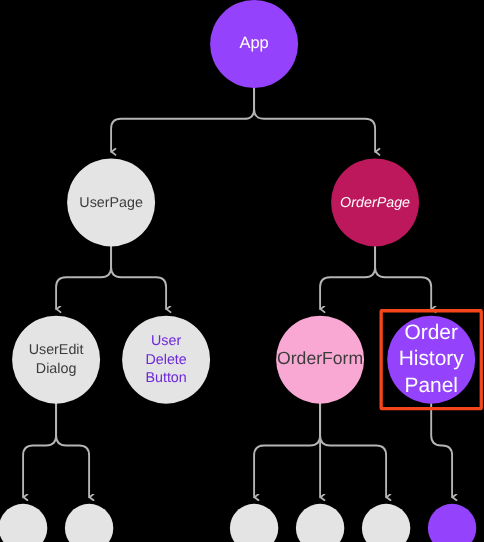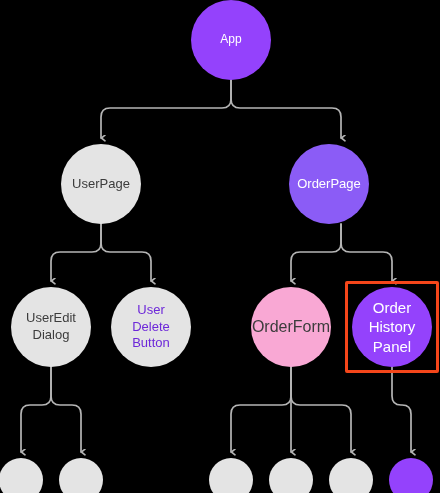--- a/index.html
+++ b/index.html
@@ -73,42 +73,42 @@
         <path d="M 51 367 L 51 396 Q 51 405 42 405 L 30 405 Q 21 405 21 414 L 21 452" marker-end="url(#arrowhead)"></path>
         <path d="M 51 367 L 51 396 Q 51 405 60 405 L 72 405 Q 81 405 81 414 L 81 452" marker-end="url(#arrowhead)"></path>
         <path d="M 291 367 L 291 396 Q 291 405 282 405 L 240 405 Q 231 405 231 414 L 231 452" marker-end="url(#arrowhead)"></path>
         <path d="M 291 367 L 291 405 L 291 452" marker-end="url(#arrowhead)"></path>
         <path d="M 291 367 L 291 396 Q 291 405 300 405 L 342 405 Q 351 405 351 414 L 351 452" marker-end="url(#arrowhead)"></path>
         <path d="M 392 367 L 392 396 Q 392 405 401 405 L 402 405 Q 411 405 411 414 L 411 452" marker-end="url(#arrowhead)"></path>
       </g>
   </svg>
 
   <div id="node-layer">
-      <div class="node purple" style="left: 191px; top: 0px; width: 80px; height: 80px; font-size: 12px; background: rgb(148, 66, 252); color: rgb(255, 255, 255);">
+      <div class="node purple" style="left: 191px; top: 0px; width: 80px; height: 80px; font-size: 15px; background: rgb(148, 66, 252); color: rgb(255, 255, 255);">
         <span class="node-label">App</span>
       </div>
       <div class="node gray" style="left: 61px; top: 144px; width: 80px; height: 80px; font-size: 13px; background: rgb(228, 228, 228); color: rgb(60, 60, 60);">
         <span class="node-label">UserPage</span>
       </div>
-      <div class="node purple" style="left: 289px; top: 144px; width: 80px; height: 80px; font-size: 13px; background: #8b5cf6; color: rgb(255, 255, 255);">
+      <div class="node purple" style="left: 301px; top: 144px; width: 80px; height: 80px; font-size: 13px; background: #be185d; color: rgb(255, 255, 255); font-style: italic;">
         <span class="node-label">OrderPage</span>
       </div>
       <div class="node gray" style="left: 11px; top: 287px; width: 80px; height: 80px; font-size: 13px; background: rgb(228, 228, 228); color: rgb(60, 60, 60); justify-content: center;">
         <span class="node-label">UserEdit
 Dialog</span>
       </div>
       <div class="node gray" style="left: 111px; top: 287px; width: 80px; height: 80px; font-size: 13px; background: rgb(228, 228, 228); color: #6d28d9;">
         <span class="node-label">User
 Delete
 Button</span>
       </div>
       <div class="node gray" style="left: 251px; top: 287px; width: 80px; height: 80px; font-size: 16px; background: #f9a8d4; color: rgb(60, 60, 60);">
         <span class="node-label">OrderForm</span>
       </div>
-      <div class="node purple" style="left: 352px; top: 287px; width: 80px; height: 80px; font-size: 15px; background: rgb(148, 66, 252); color: rgb(255, 255, 255);">
+      <div class="node purple" style="left: 352px; top: 287px; width: 80px; height: 80px; font-size: 19px; background: rgb(148, 66, 252); color: rgb(255, 255, 255);">
         <span class="node-label">Order
 History
 Panel</span>
       </div>
       <div class="node gray" style="left: -1px; top: 458px; width: 44px; height: 44px; font-size: 11px; background: rgb(228, 228, 228); color: rgb(60, 60, 60);">
         <span class="node-label"></span>
       </div>
       <div class="node gray" style="left: 59px; top: 458px; width: 44px; height: 44px; font-size: 11px; background: rgb(228, 228, 228); color: rgb(60, 60, 60);">
         <span class="node-label"></span>
       </div>

